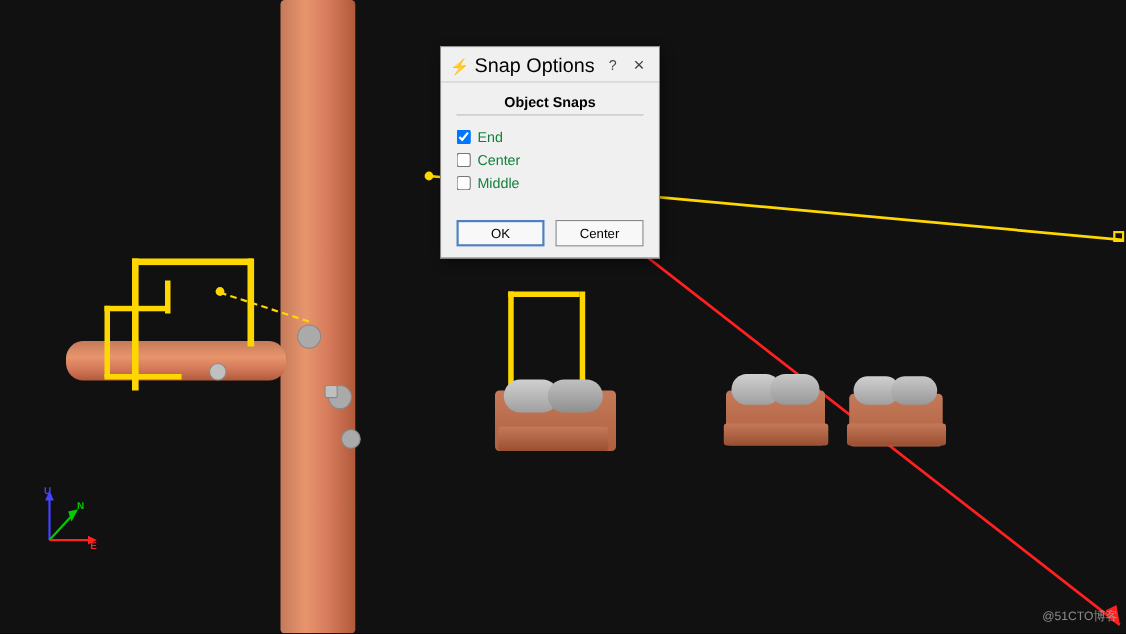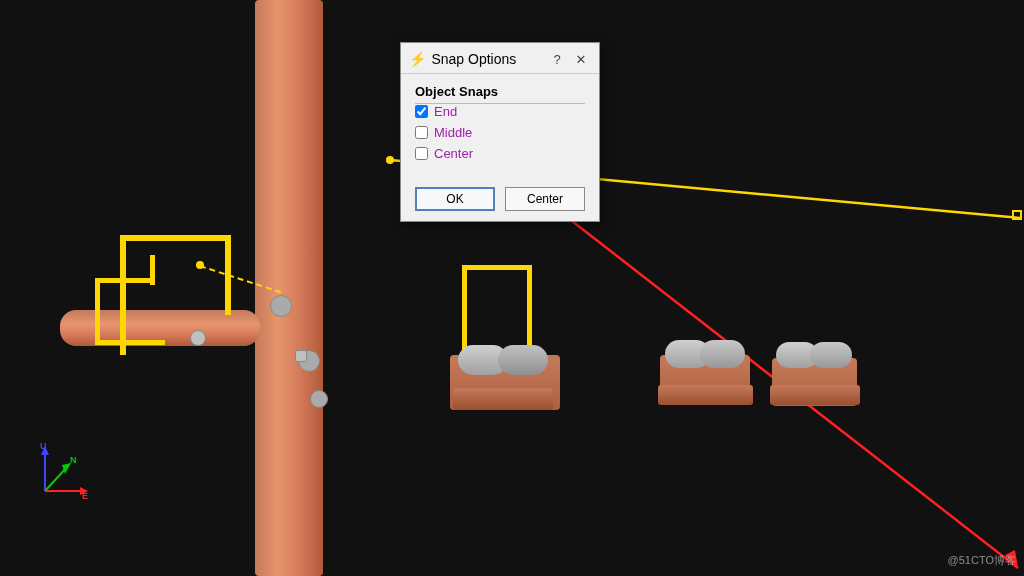--- a/index.html
+++ b/index.html
@@ -77,21 +77,21 @@
 
     .dialog-title-icon {
       color: #5080c0;
       font-size: 14px;
       margin-right: 5px;
     }
 
     .dialog-title-text {
       flex: 1;
       font-weight: normal;
-      font-size: 14px;
+      font-size: 18px;
       color: #000;
     }
 
     .dialog-title-controls {
       display: flex;
       gap: 4px;
       align-items: center;
     }
 
     .dialog-title-controls button {
@@ -109,42 +109,43 @@
     }
 
     .dialog-content {
       padding: 10px 14px 8px 14px;
     }
 
     .dialog-section-title {
       font-weight: bold;
       font-size: 13px;
       color: #000;
-      margin-bottom: 0;
+      margin-bottom: 12px;
       padding-bottom: 4px;
       border-bottom: 1px solid #bbb;
+      text-align: center;
     }
 
     .checkbox-item {
       display: flex;
       align-items: center;
       margin-bottom: 6px;
       cursor: pointer;
     }
 
     .checkbox-item input[type="checkbox"] {
       margin-right: 6px;
       cursor: pointer;
       width: 13px;
       height: 13px;
     }
 
     .checkbox-label {
       font-size: 13px;
-      color: #a21caf;
+      color: #15803d;
       cursor: pointer;
     }
 
     .dialog-buttons {
       display: flex;
       justify-content: center;
       gap: 10px;
       padding: 8px 14px 10px 14px;
       margin-top: 4px;
     }
@@ -299,26 +300,26 @@
   <div class="dialog-content">
     <div class="dialog-section-title">Object Snaps</div>
 
     <label class="checkbox-item">
       <input type="checkbox" checked="" style="">
       <span class="checkbox-label">End</span>
     </label>
 
     <label class="checkbox-item">
       <input type="checkbox" style="">
-      <span class="checkbox-label">Middle</span>
+      <span class="checkbox-label">Center</span>
     </label>
 
     <label class="checkbox-item">
       <input type="checkbox" style="">
-      <span class="checkbox-label">Center</span>
+      <span class="checkbox-label">Middle</span>
     </label>
 
   </div>
 
   <div class="dialog-buttons">
     <button class="dialog-btn primary">OK</button>
     <button class="dialog-btn">Center</button>
   </div>
 </div>
 

